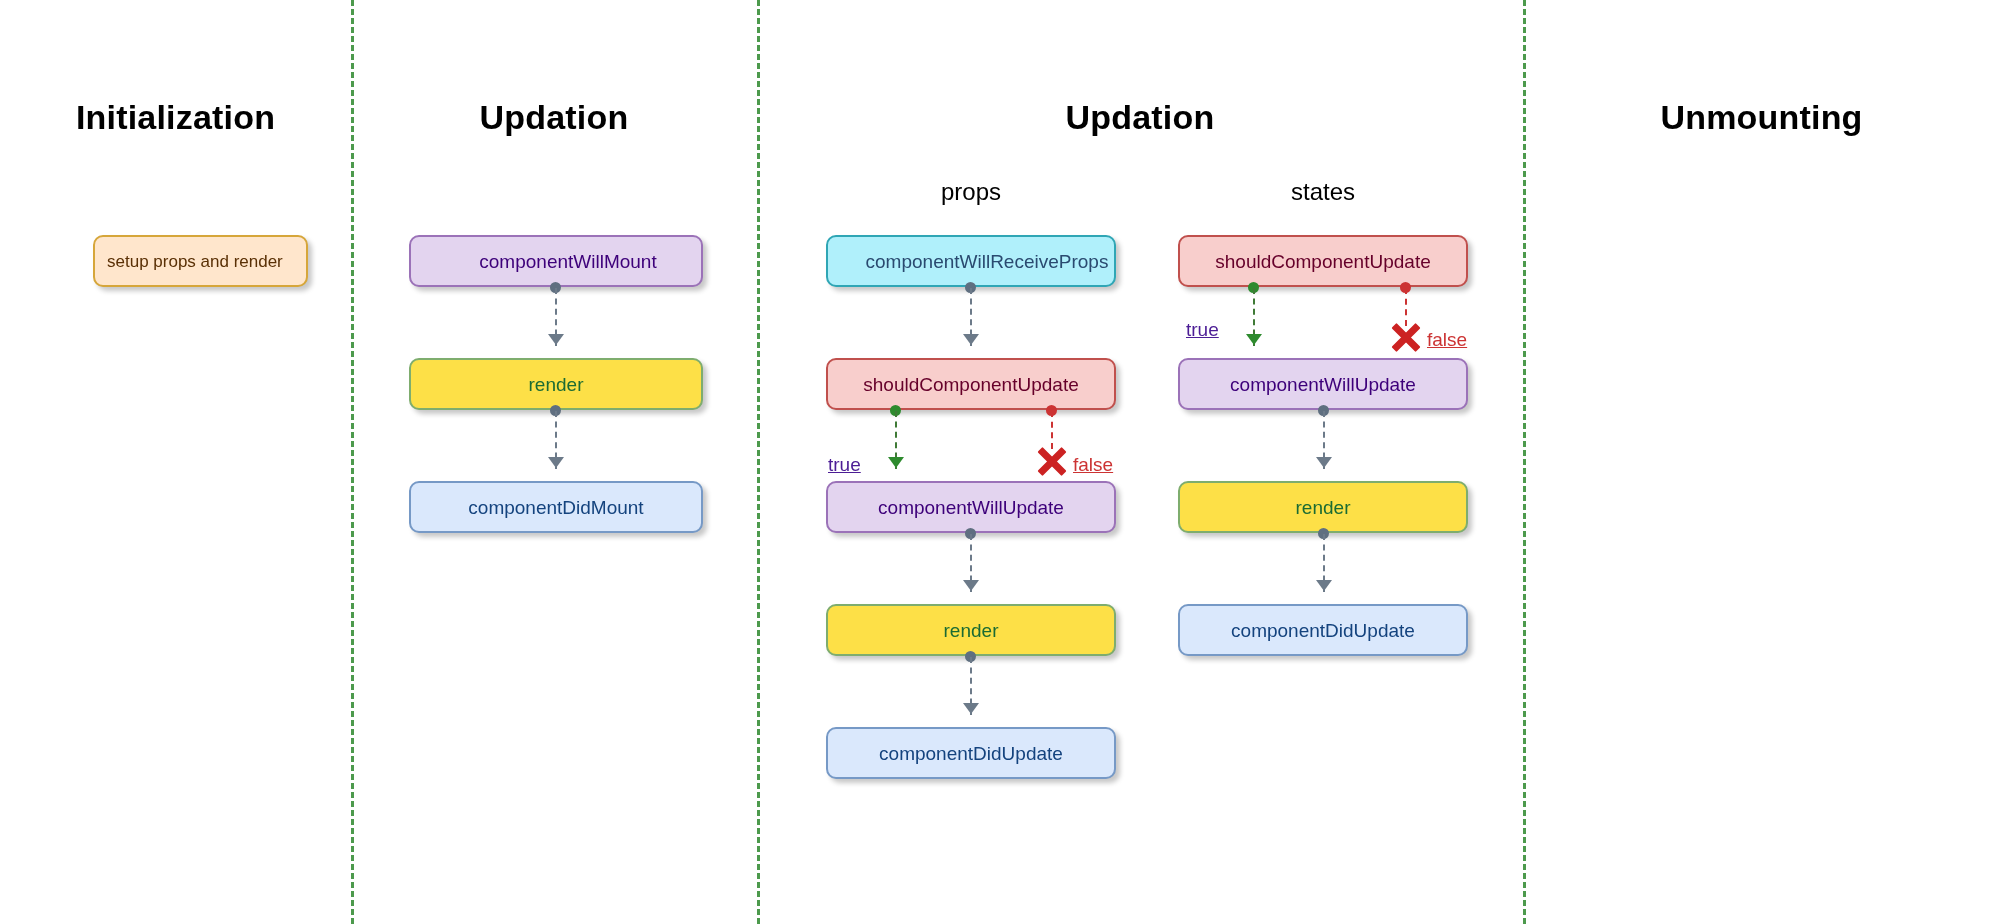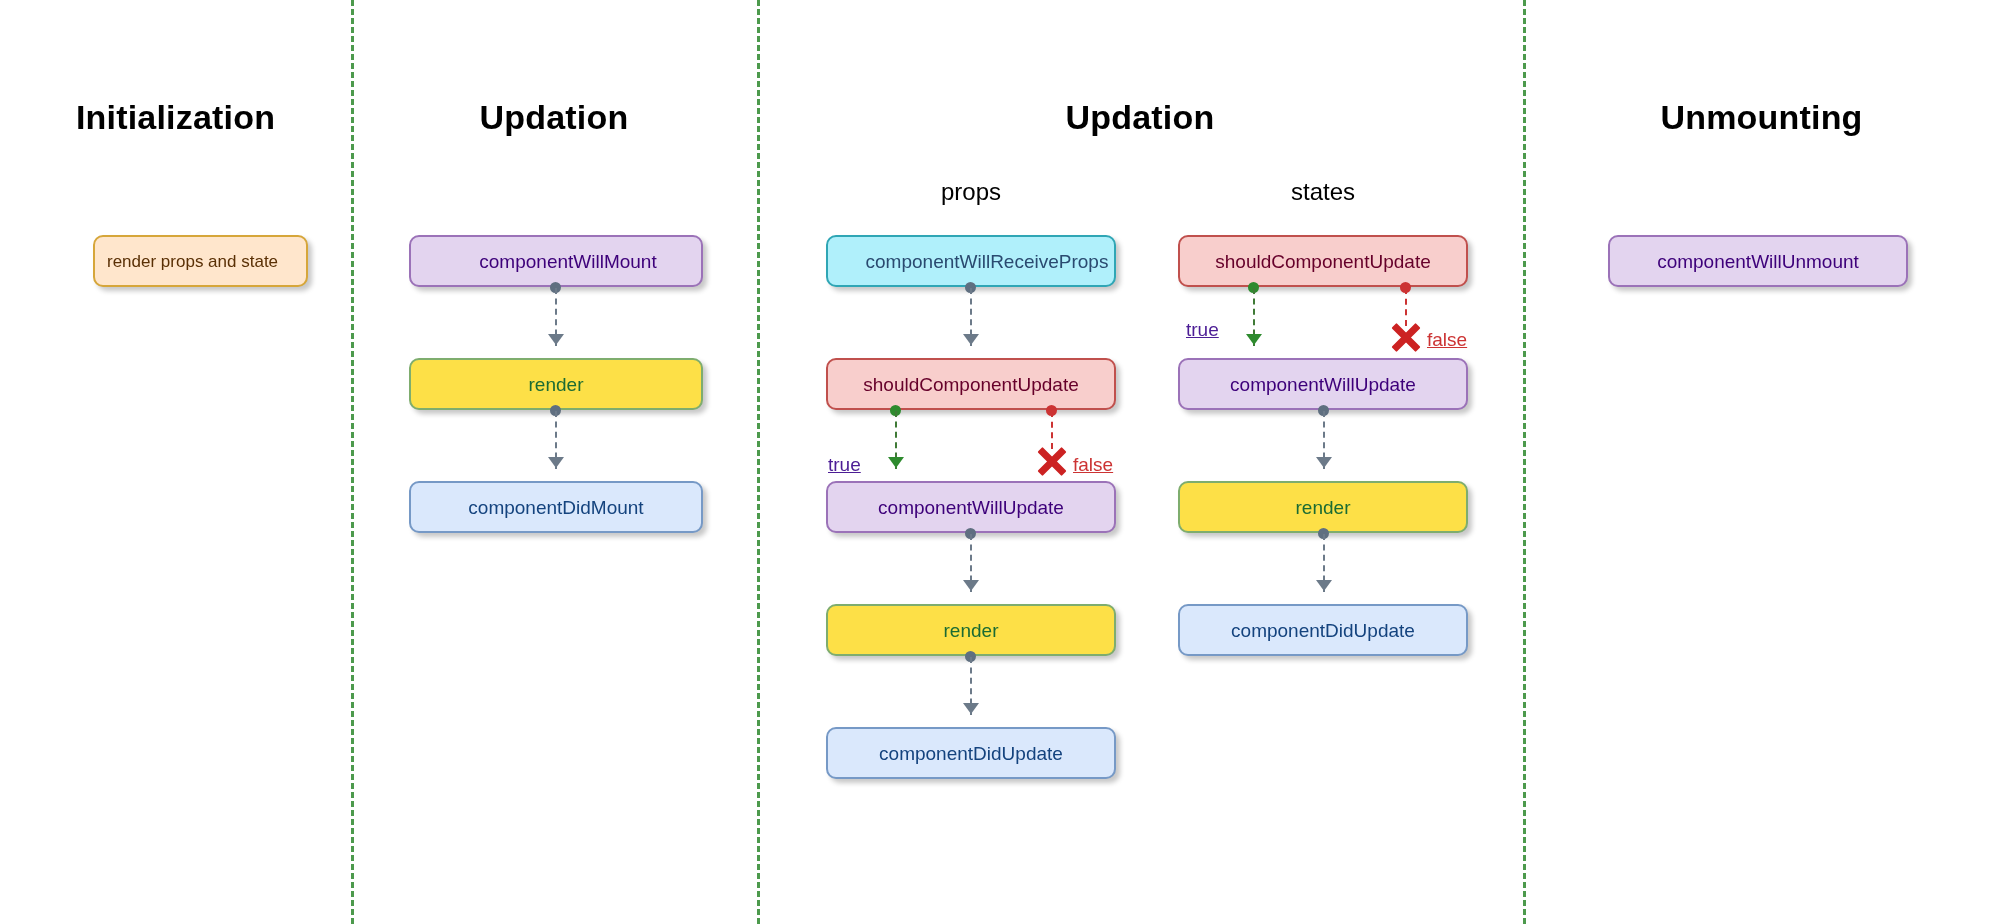--- a/index.html
+++ b/index.html
@@ -132,21 +132,21 @@
   <div class="divider" style="left:1523px;"></div>
 
   <div class="col-title" style="left:0px;    top:100px; width:351px;">Initialization</div>
   <div class="col-title" style="left:351px;  top:100px; width:406px;">Updation</div>
   <div class="col-title" style="left:757px;  top:100px; width:766px;">Updation</div>
   <div class="col-title" style="left:1523px; top:100px; width:477px;">Unmounting</div>
 
   <div class="sub-title" style="left:826px;  top:180px; width:290px;">props</div>
   <div class="sub-title" style="left:1178px; top:180px; width:290px;">states</div>
 
-  <div class="node orange" style="left:93px; top:235px; width:215px; height:52px;">render props and state</div>
+  <div class="node orange" style="left:93px; top:235px; width:215px; height:52px;">setup props and render</div>
 
   <div class="node purple" style="left:409px; top:235px; width:294px; height:52px;padding-left:24px;">componentWillMount</div>
   <div class="dot slate" style="left:550px; top:282px;"></div>
   <div class="conn slate" style="left:555px; top:288px; height:58px;"></div>
   <div class="arrow slate" style="left:548px; top:334px;"></div>
 
   <div class="node green" style="left:409px; top:358px; width:294px; height:52px;">render</div>
   <div class="dot slate" style="left:550px; top:405px;"></div>
   <div class="conn slate" style="left:555px; top:411px; height:58px;"></div>
   <div class="arrow slate" style="left:548px; top:457px;"></div>
@@ -205,15 +205,14 @@
   <div class="conn slate" style="left:1323px; top:411px; height:58px;"></div>
   <div class="arrow slate" style="left:1316px; top:457px;"></div>
 
   <div class="node green" style="left:1178px; top:481px; width:290px; height:52px;">render</div>
   <div class="dot slate" style="left:1318px; top:528px;"></div>
   <div class="conn slate" style="left:1323px; top:534px; height:58px;"></div>
   <div class="arrow slate" style="left:1316px; top:580px;"></div>
 
   <div class="node blue" style="left:1178px; top:604px; width:290px; height:52px;">componentDidUpdate</div>
 
-  <div class="node purple" style="left:1608px; top:235px; width:300px; height:52px;">componentWillUnmount</div>
 
 </div>
 
 </body></html>

